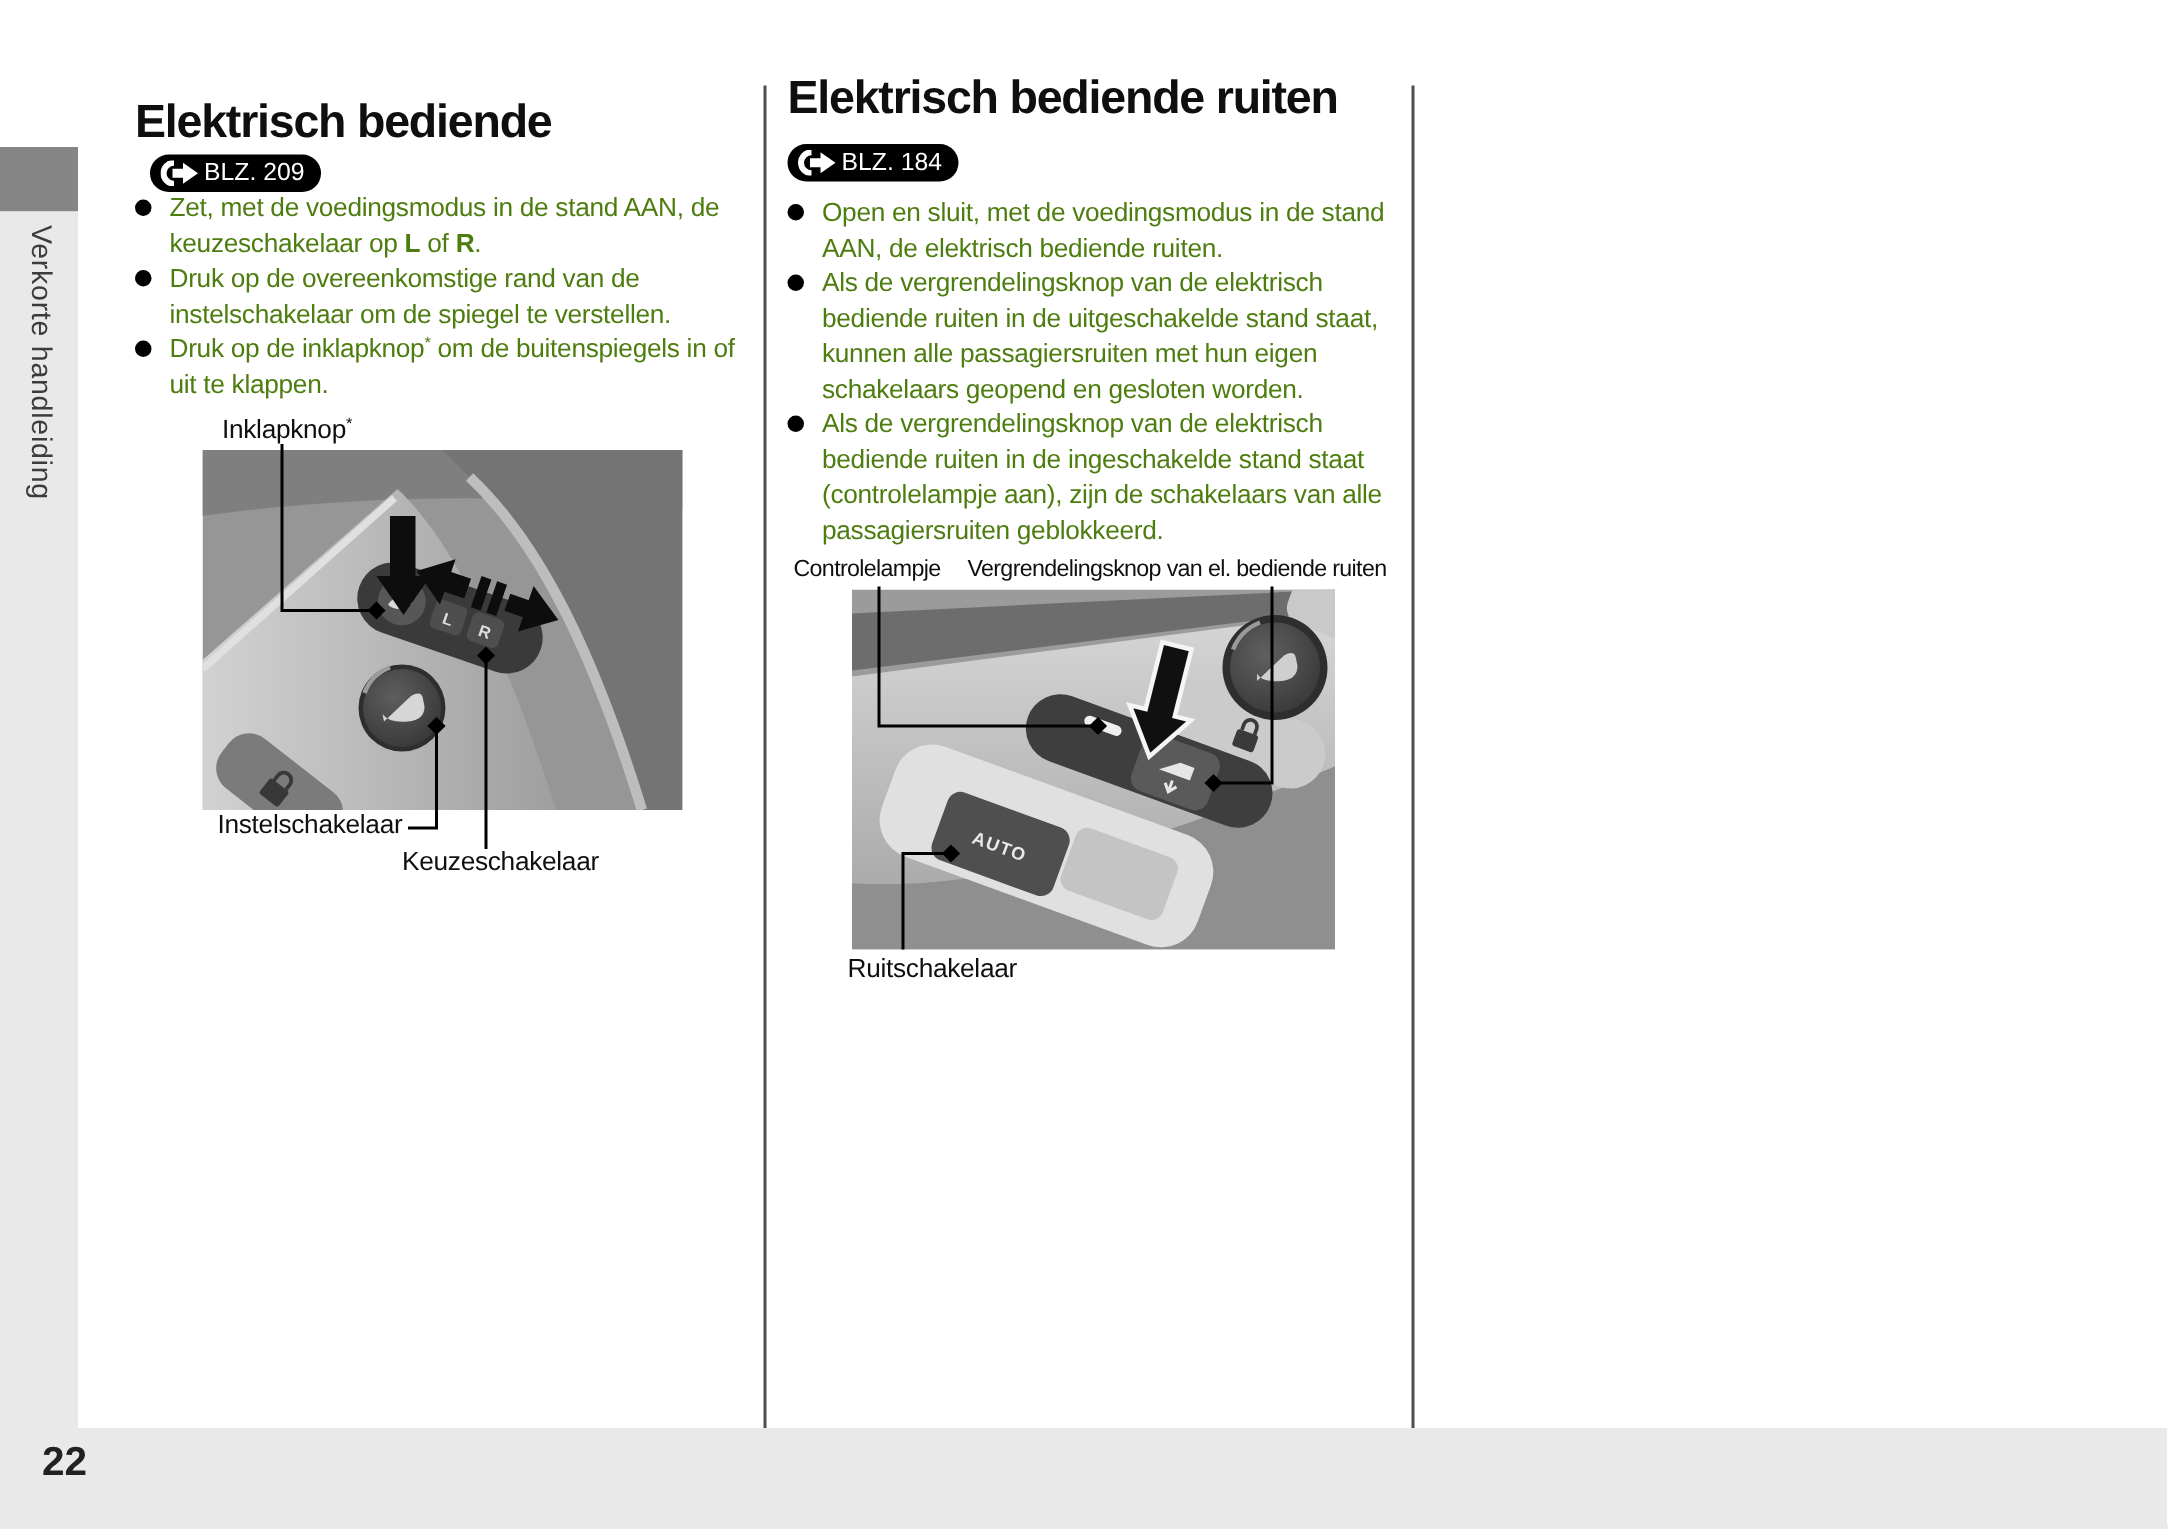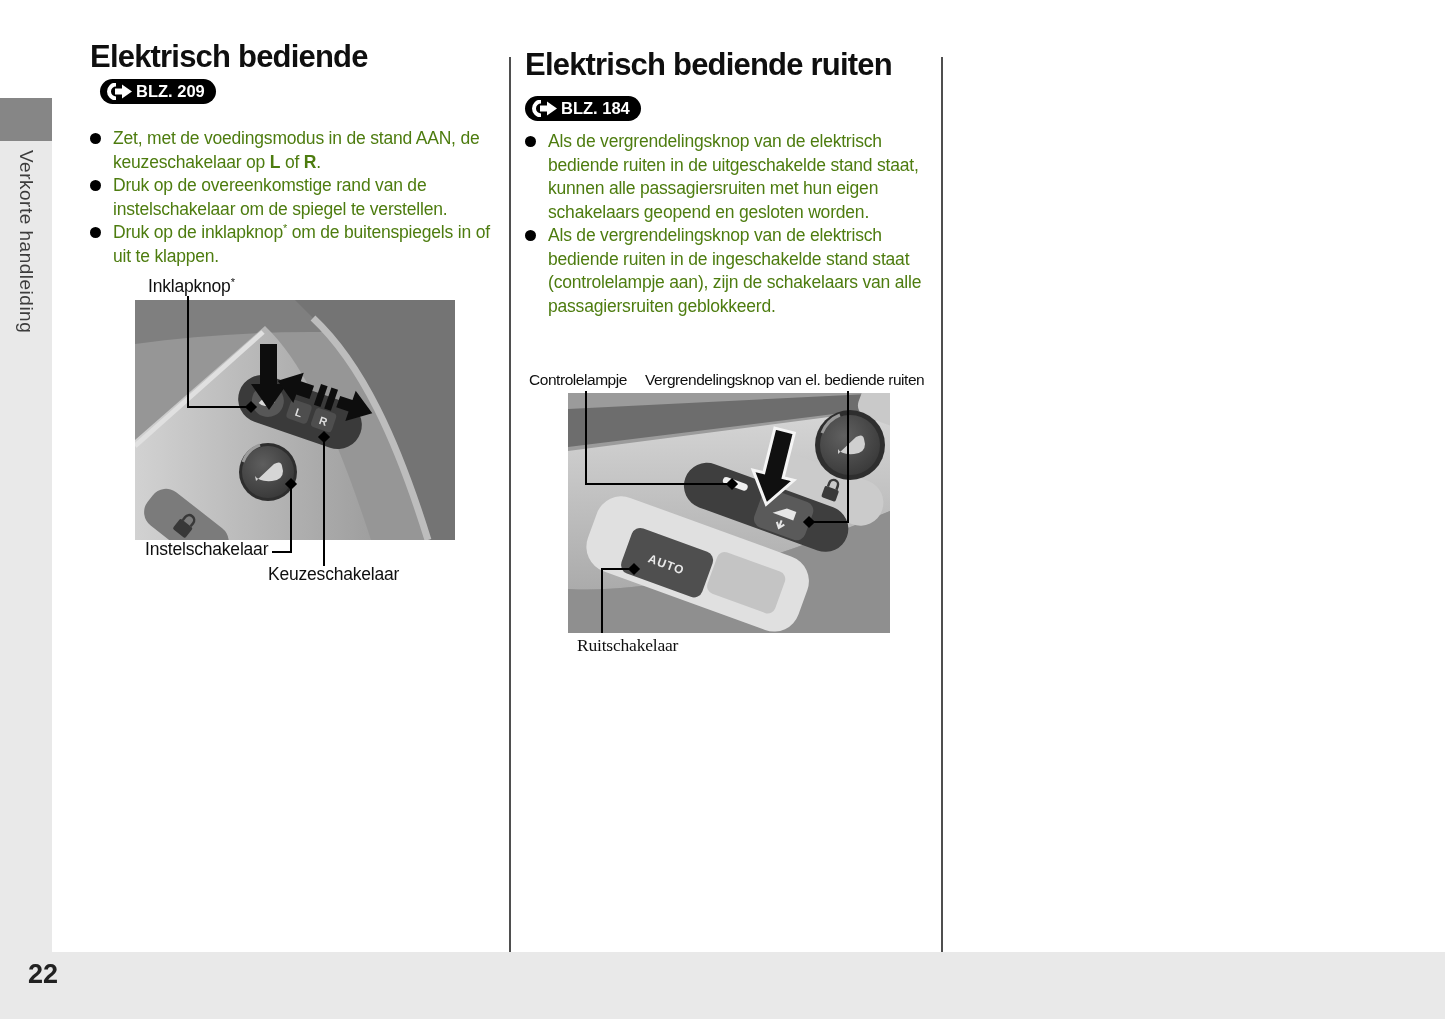--- a/index.html
+++ b/index.html
@@ -16,25 +16,25 @@
   .divider{position:absolute;top:57px;width:2px;height:895px;background:#4f4f4f;}
   .d1{left:509px;} .d2{left:941px;}
 
   
   .footer{position:absolute;left:0;top:952px;width:1445px;height:67px;background:#e9e9e9;text-align:center;}
   .pagenum{position:absolute;left:28px;top:7px;font-size:27px;font-weight:700;color:#222;}
 
   
   .col-title{position:absolute;margin:0;font-weight:700;font-size:31px;line-height:37px;
              letter-spacing:-.8px;color:#0f0f0f;white-space:nowrap;}
-  .title-left{left:90px;top:38px;} .title-right{left:525px;top:46px;}
+  .title-left{left:90px;top:62px;} .title-right{left:525px;top:46px;}
 
   
   .pageref{display:inline-flex;align-items:center;gap:3px;background:#000;border-radius:13px;
-           height:25px;padding:0 11px 0 7px;color:#fff;font-size:16.5px;font-weight:700;
+           height:25px;padding:0 11px 0 7px;color:#fff;font-size:16.5px;font-weight:400;
            letter-spacing:0;line-height:25px;}
   .inline-badge{vertical-align:4px;margin-left:10px;}
   .pageref-block{position:absolute;left:525px;top:96px;}
 
   
   .bullets{position:absolute;}
   .bullets-left{left:90px;top:127px;width:402px;}
   .bullets-right{left:525px;top:130px;width:410px;}
   .bullet{display:flex;gap:12px;font-size:17.5px;line-height:23.5px;letter-spacing:-.2px;color:#4d7c0f;}
   .bullet .dot{flex:0 0 auto;width:11px;height:11px;border-radius:50%;background:#000;margin-top:6px;}
@@ -45,21 +45,21 @@
   .figure{position:absolute;}
   .fig-left{left:135px;top:276px;width:320px;height:316px;}
   .fig-right{left:525px;top:369px;width:405px;height:291px;}
   .figlabel{position:absolute;font-size:17.5px;color:#0f0f0f;white-space:nowrap;letter-spacing:-.2px;}
   .cond{font-size:15.5px;letter-spacing:-.45px;}
   .lab-inklapknop{left:13px;top:0;text-align:center;}
   .lab-instel{left:10px;top:263px;}
   .lab-keuze{left:133px;top:288px;}
   .lab-controle{left:4px;top:2px;}
   .lab-vergrendel{left:120px;top:2px;}
-  .lab-ruit{left:52px;top:266px;font-family:Liberation Serif, serif;}
+  .lab-ruit{left:40px;top:266px;}
   .photo{position:absolute;display:block;}
   .photo-left{left:0;top:24px;}
   .photo-right{left:43px;top:24px;}
   .overlay{position:absolute;left:0;top:0;pointer-events:none;}
   .leader{stroke:#000;stroke-width:2;fill:none;}
   .diamond{fill:#000;}
 </style>
 </head>
 <body>
 
@@ -167,20 +167,24 @@
         <path d="M9,1.5 A7,7 0 1,0 9,15.5" fill="none" stroke="#fff" stroke-width="4"></path>
         <path d="M8,5.5 h7 v-4 l10,7 -10,7 v-4 h-7 Z" fill="#fff"></path>
       </svg>
       <span>BLZ. 184</span>
     </span>
   </div>
 
   <div class="bullets bullets-right">
     <div class="bullet">
       <span class="dot"></span>
+      <span>Open en sluit, met de voedingsmodus in de stand AAN, de elektrisch bediende ruiten.</span>
+    </div>
+    <div class="bullet">
+      <span class="dot"></span>
       <span>Als de vergrendelingsknop van de elektrisch bediende ruiten in de uitgeschakelde stand staat, kunnen alle passagiersruiten met hun eigen schakelaars geopend en gesloten worden.</span>
     </div>
     <div class="bullet">
       <span class="dot"></span>
       <span>Als de vergrendelingsknop van de elektrisch bediende ruiten in de ingeschakelde stand staat (controlelampje aan), zijn de schakelaars van alle passagiersruiten geblokkeerd.</span>
     </div>
   </div>
 
   <div class="figure fig-right">
     <div class="figlabel cond lab-controle">Controlelampje</div>

